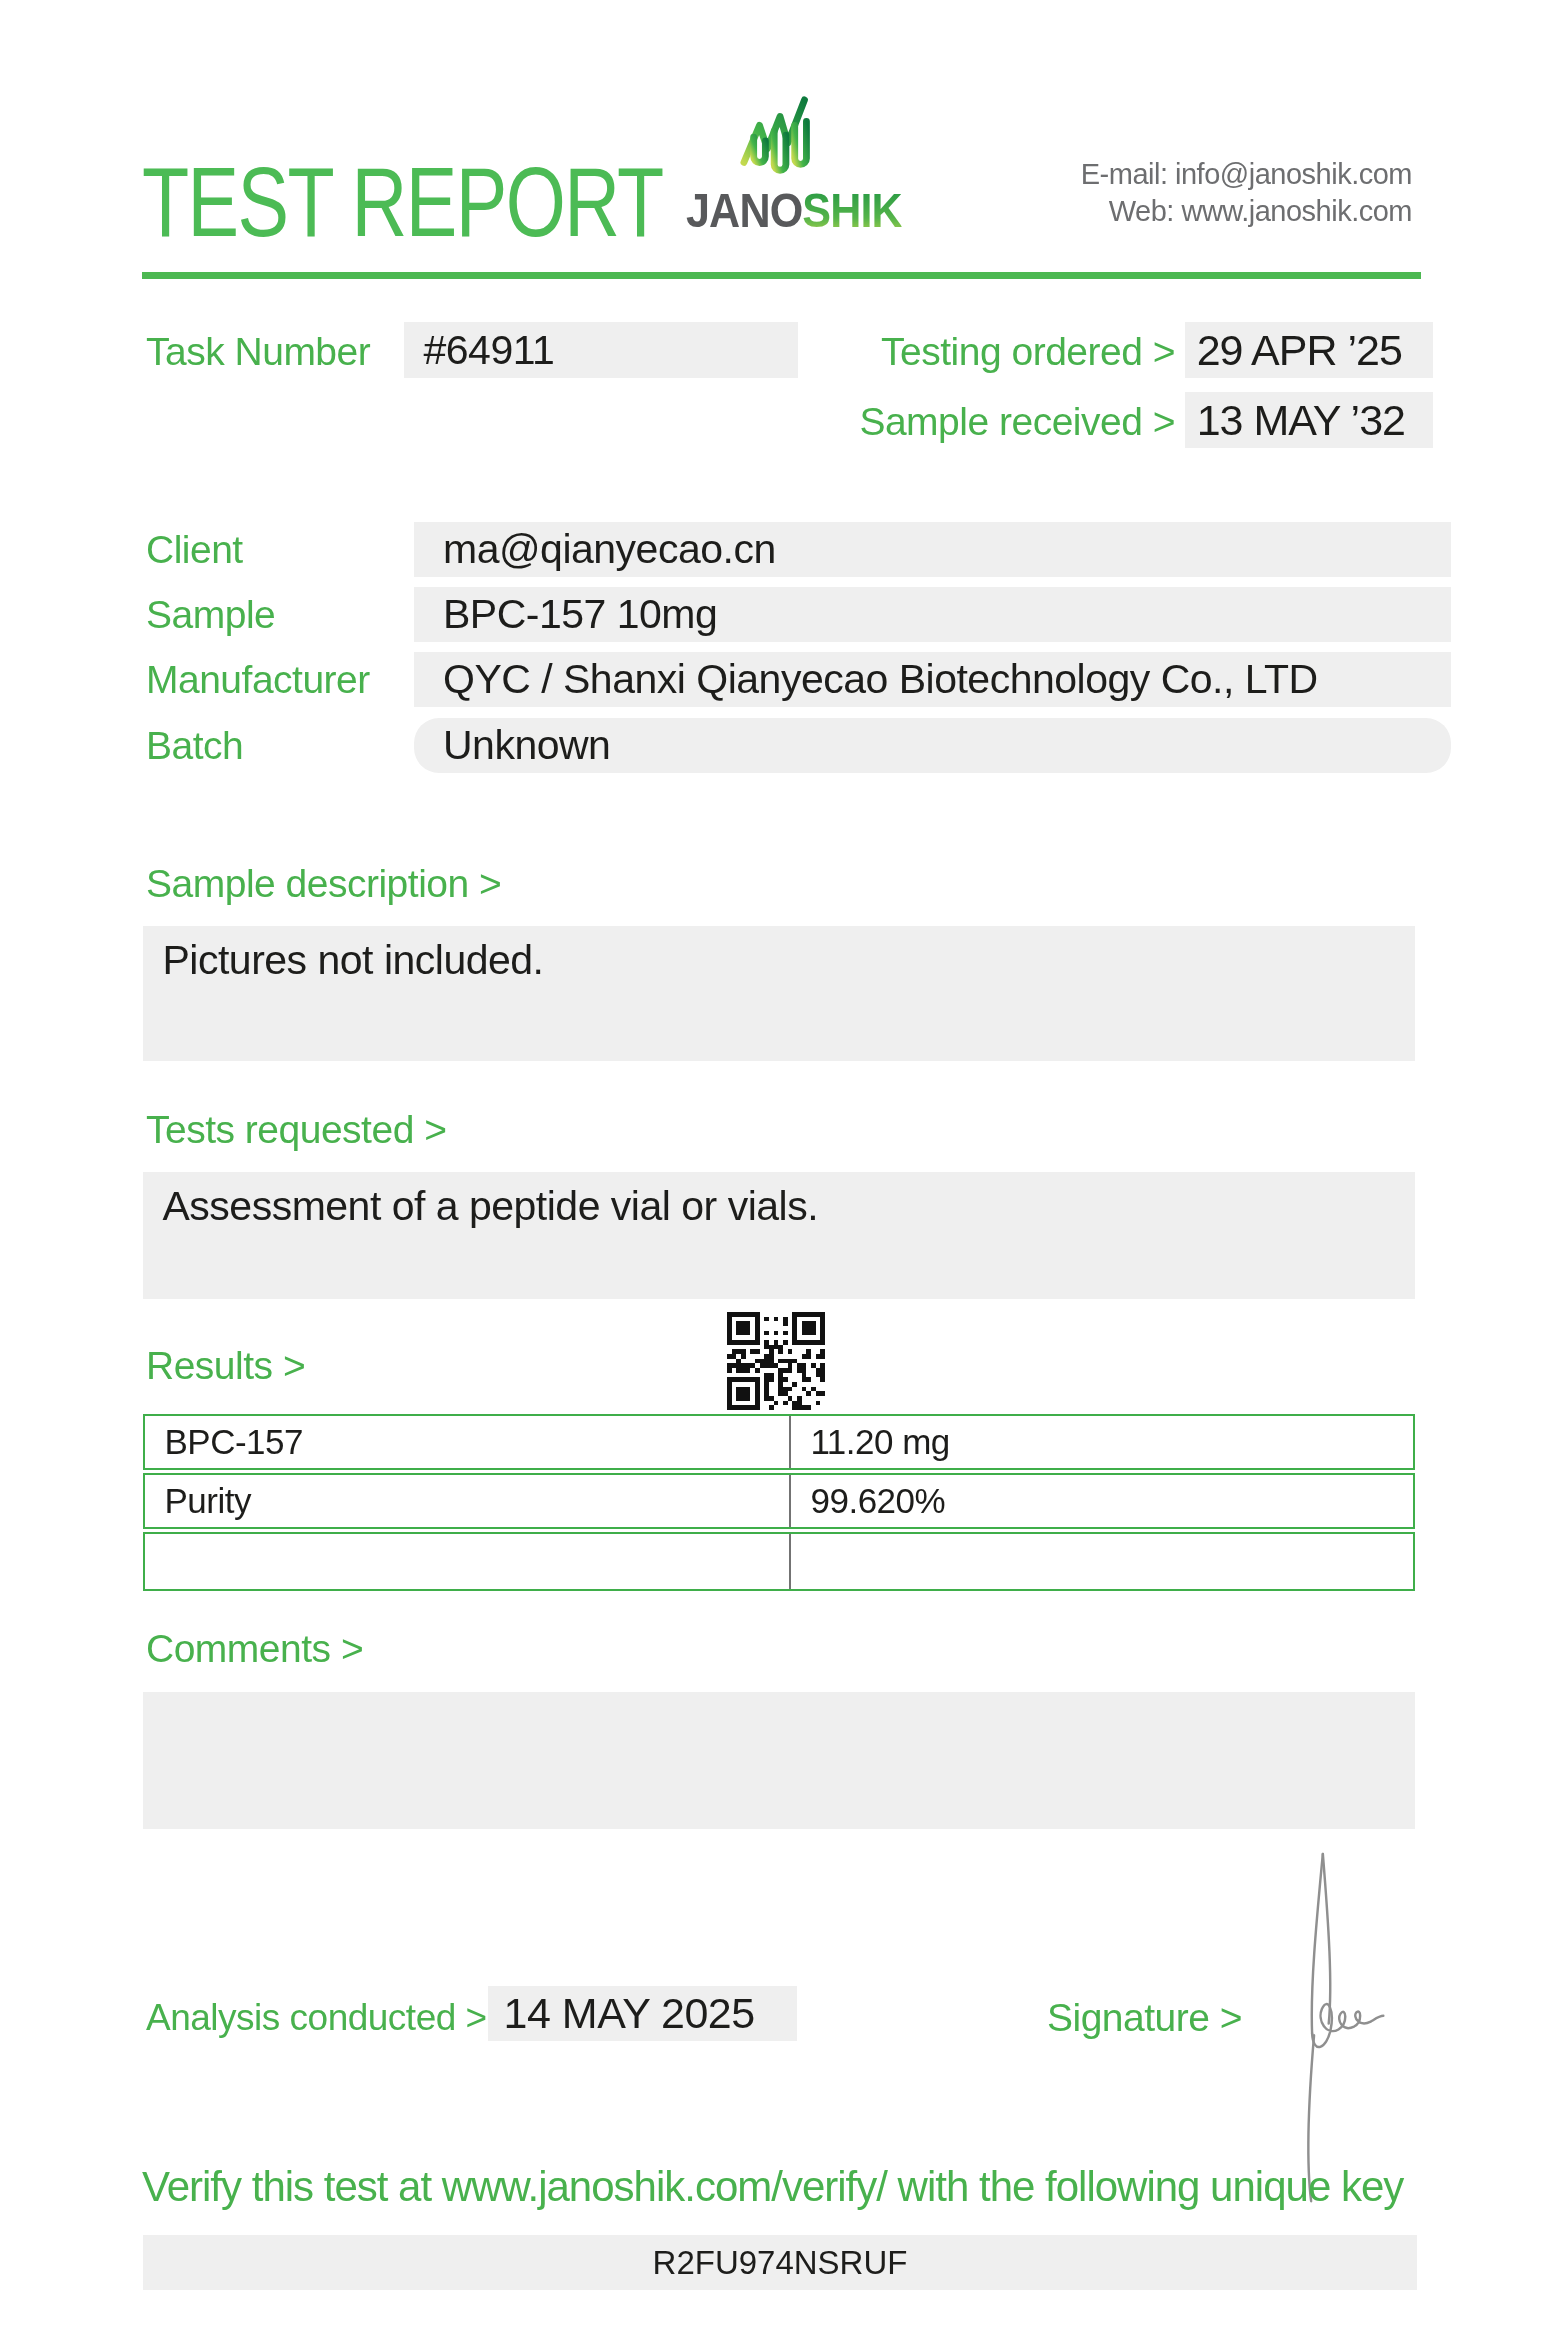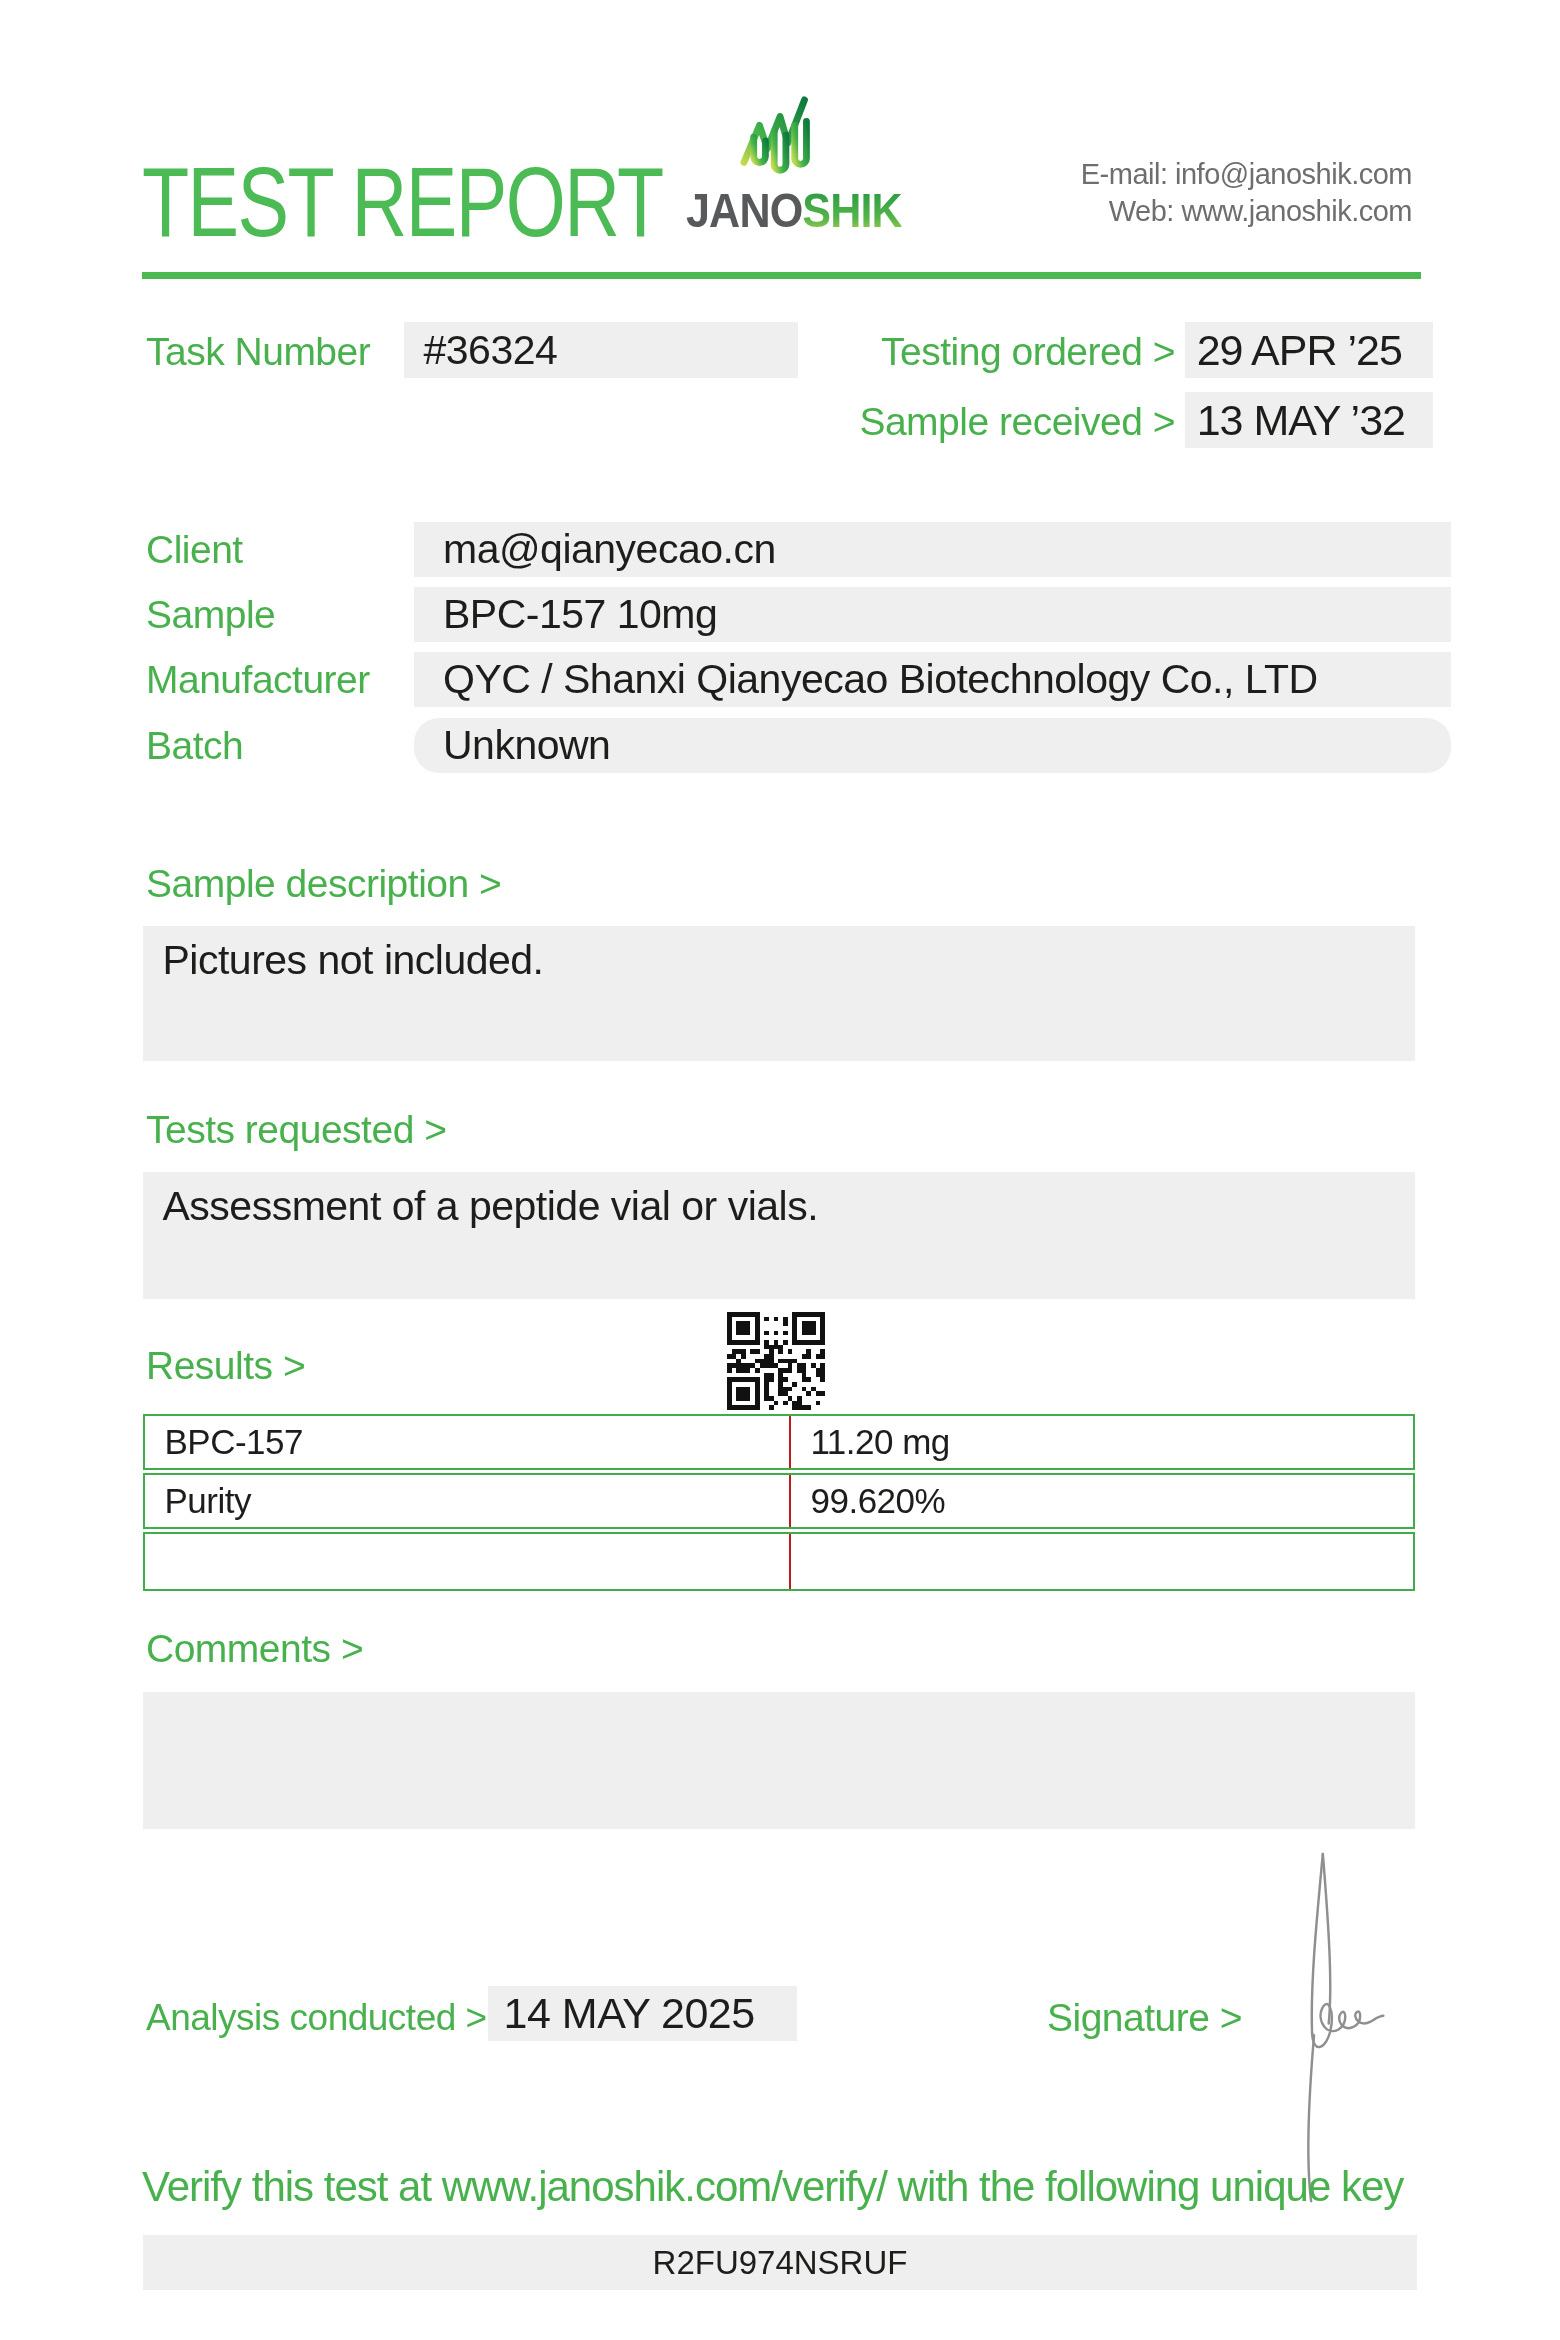--- a/index.html
+++ b/index.html
@@ -50,21 +50,21 @@
   .gbox{position:absolute;left:143px;width:1272px;background:#efefef;
         font-size:41px;line-height:41px;padding:13.7px 0 0 19.5px;box-sizing:border-box;}
   
   .qr{position:absolute;left:727px;top:1312px;width:98px;height:98px;}
   .qr svg{width:100%;height:100%;fill:#111;shape-rendering:crispEdges;}
   
   .rtable{position:absolute;left:143px;top:1414px;width:1272px;}
   .rrow{display:flex;border:2px solid #3fae4a;margin-bottom:2.9px;box-sizing:border-box;height:56px;}
   .rrow.last{height:59px;}
   .rcell{display:flex;align-items:center;font-size:35px;padding-left:19.5px;box-sizing:border-box;}
-  .rcell.c1{width:646px;border-right:2px solid #b91c1c;}
+  .rcell.c1{width:646px;border-right:2px solid #737373;}
   .rcell.c2{flex:1;}
   
   .signature{position:absolute;left:1268px;top:1848px;width:137px;height:361px;}
   
   .analysis-label{position:absolute;left:146px;top:1990px;font-size:37px;}
   .analysis-box{left:488px;top:1986px;width:293px;height:55px;padding-left:15.6px;}
   .analysis-box .val-text{font-size:43px;}
   .signature-label{position:absolute;left:1047px;top:1990px;}
   .verify{position:absolute;left:142px;top:2163px;width:1287px;color:#48b14d;
           font-size:42px;letter-spacing:-1px;white-space:nowrap;}
@@ -99,21 +99,21 @@
 
   <div class="contact">
     <div>E-mail: info@janoshik.com</div>
     <div>Web: www.janoshik.com</div>
   </div>
 
   <div class="rule"></div>
 
   <div class="glabel task-label">Task Number</div>
   <div class="val-box task-box">
-    <span class="val-text">#36324</span>
+    <span class="val-text">#64911</span>
   </div>
 
   <div class="glabel ordered-label">Testing ordered  &gt;</div>
   <div class="val-box date-box ordered-box">
     <span class="val-text">29 APR ’25</span>
   </div>
 
   <div class="glabel received-label">Sample received &gt;</div>
   <div class="val-box date-box received-box">
     <span class="val-text">13 MAY ’32</span>

